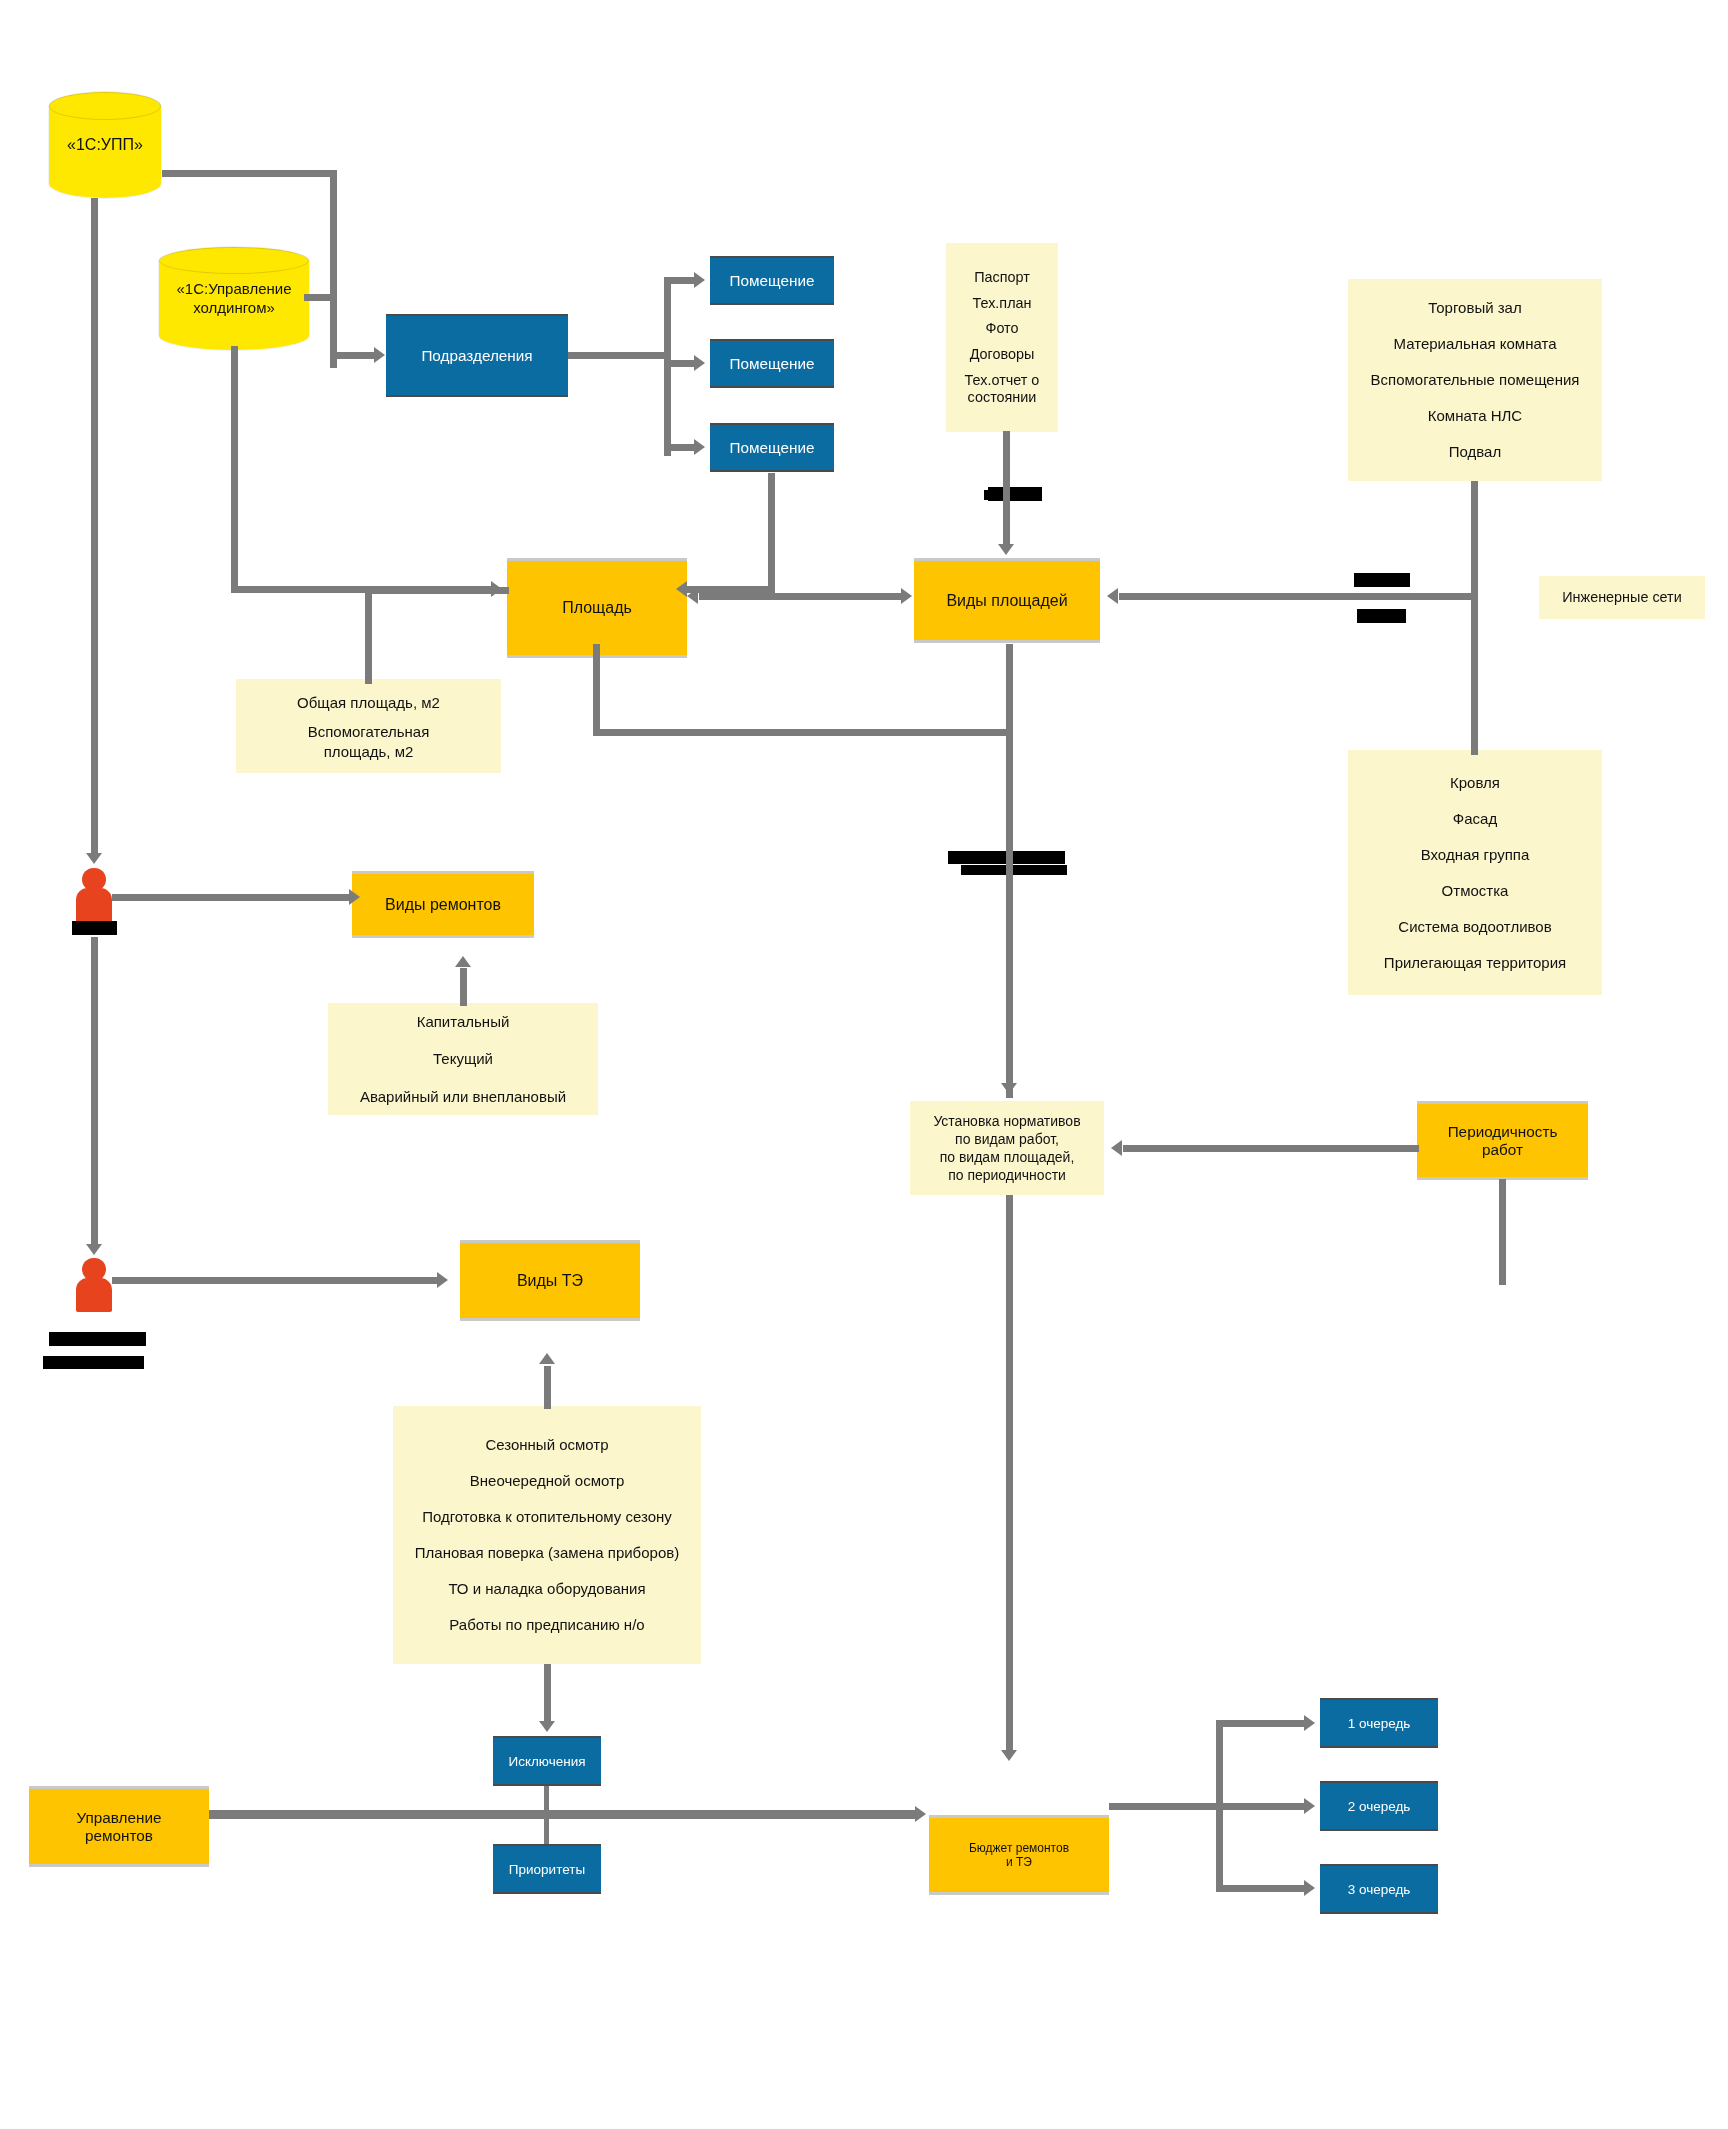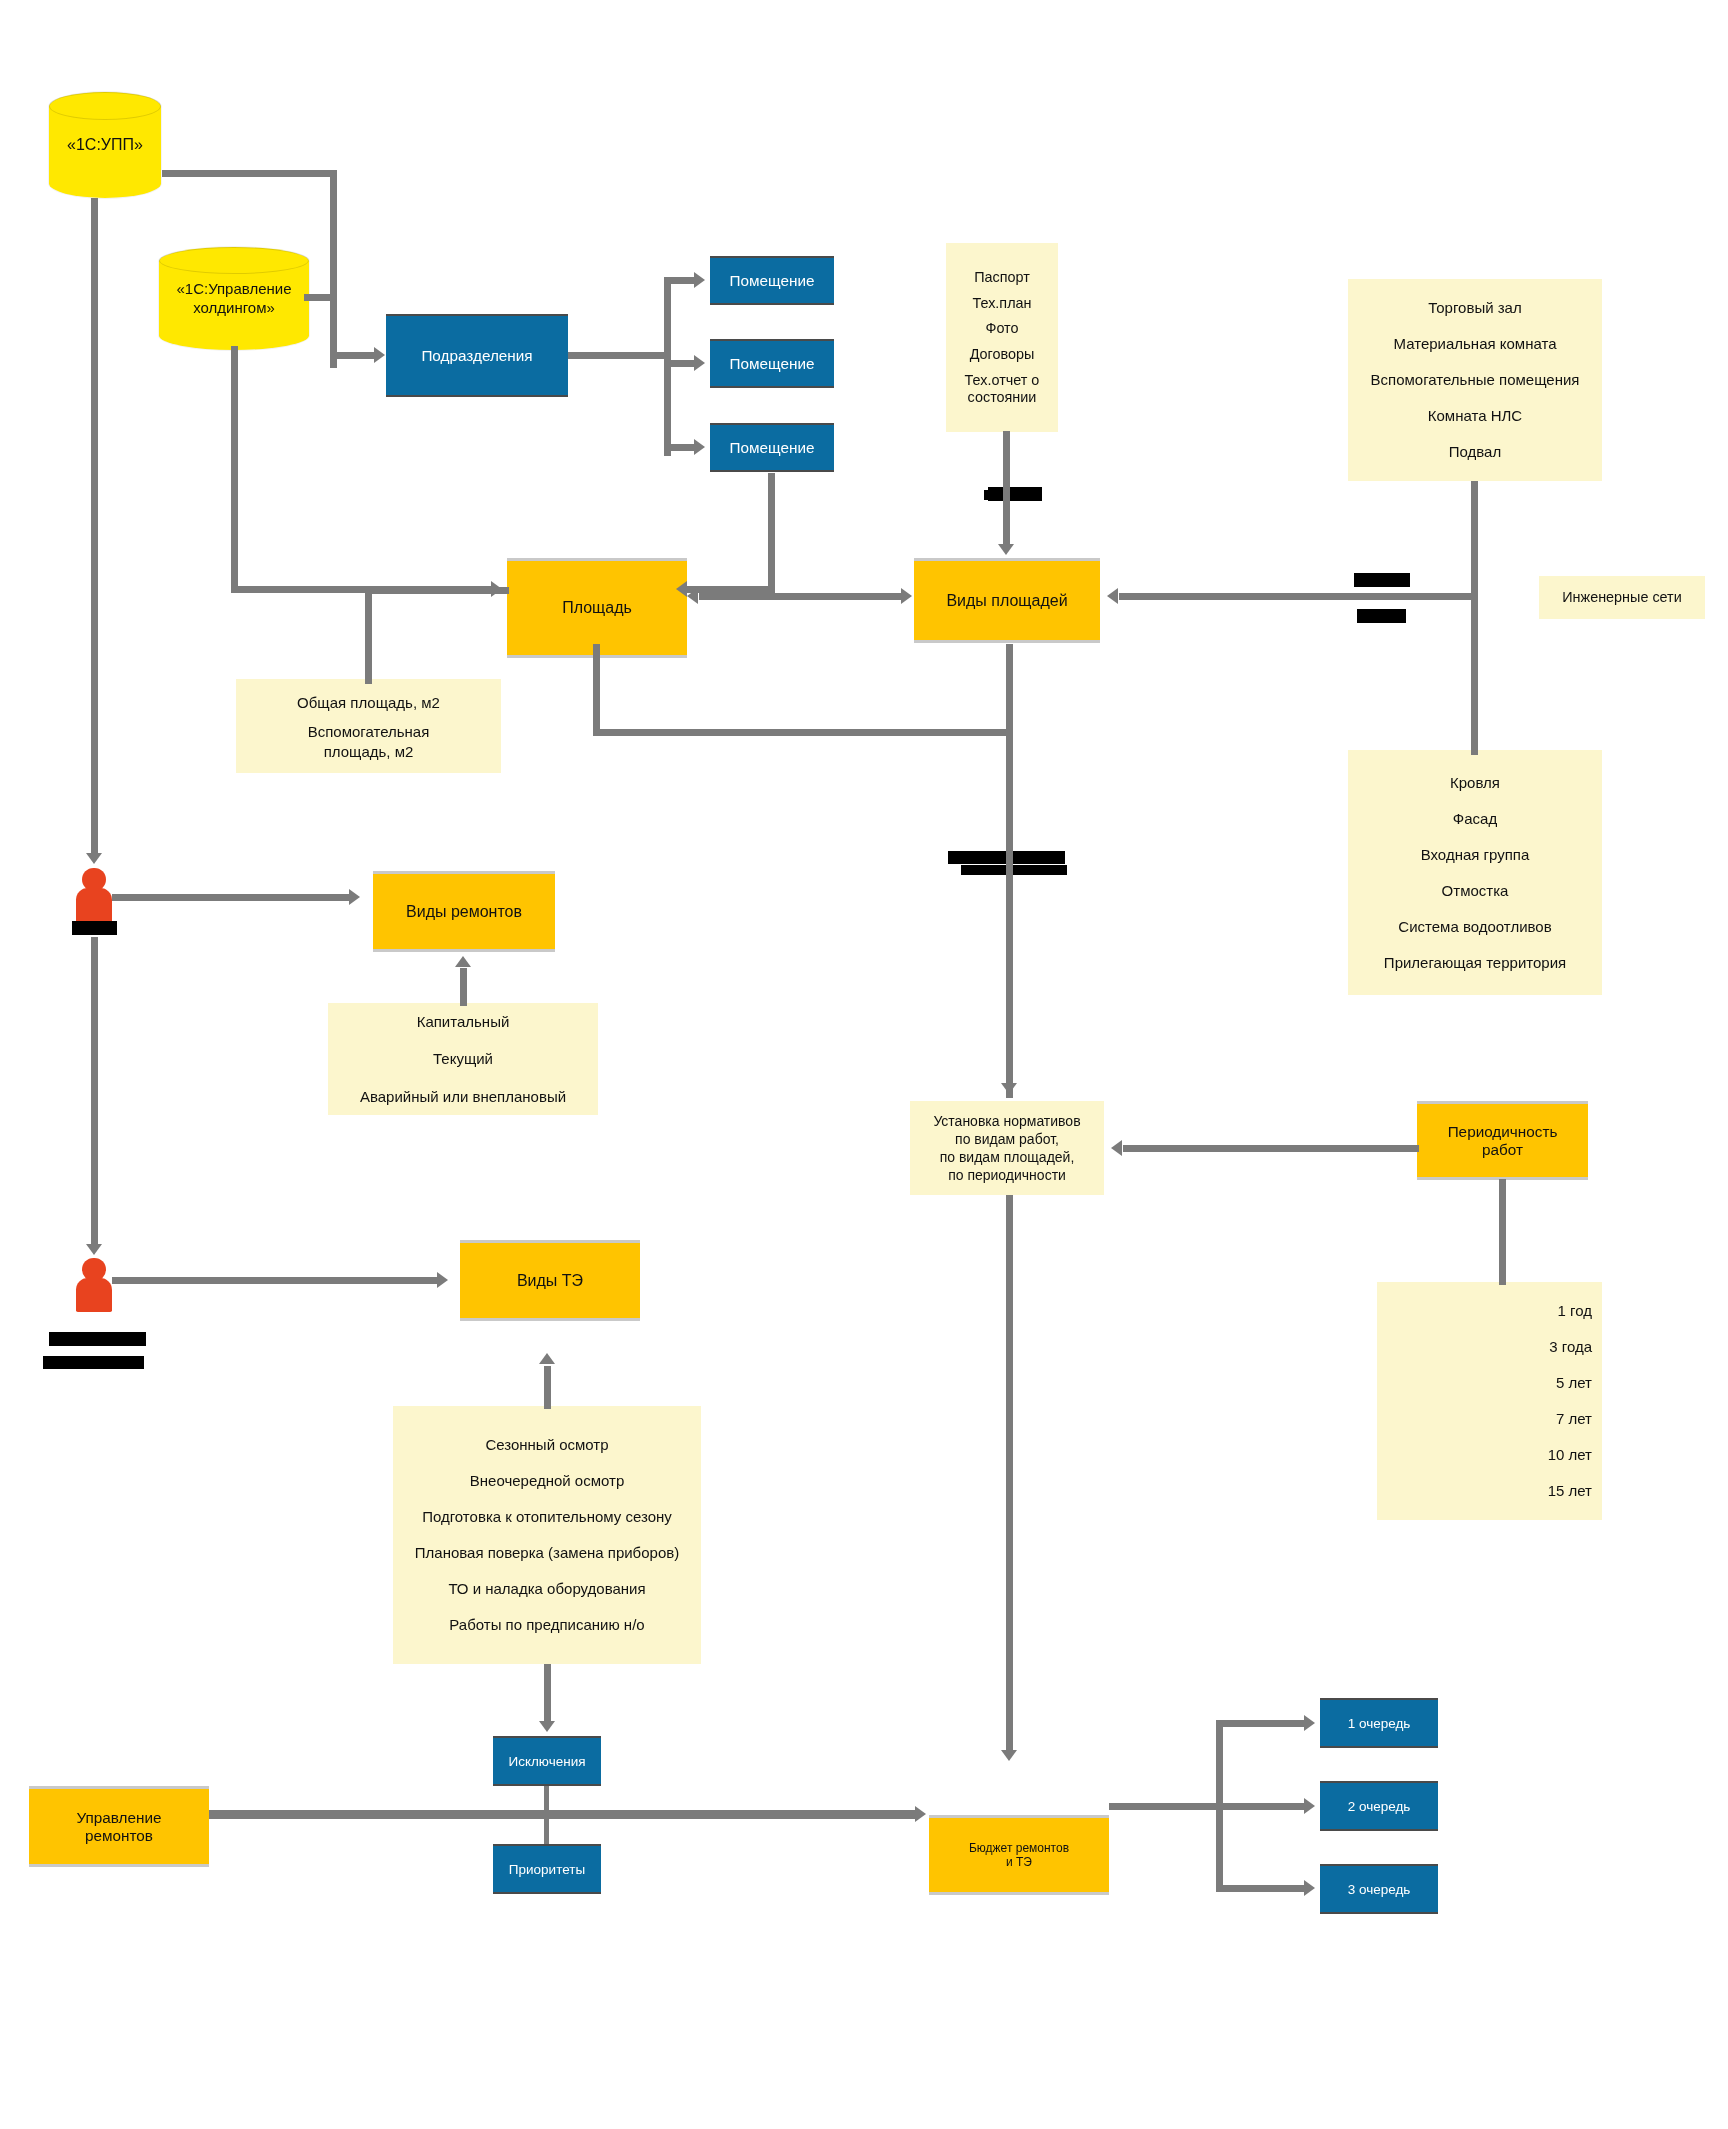--- a/index.html
+++ b/index.html
@@ -125,21 +125,21 @@
   </div>
 
   <div class="node yellow" style="left:507px;top:558px;width:180px;height:100px;">
     <span>Площадь</span>
   </div>
 
   <div class="node yellow" style="left:914px;top:558px;width:186px;height:85px;">
     <span>Виды площадей</span>
   </div>
 
-  <div class="node yellow" style="left:373px;top:871px;width:182px;height:81px;">
+  <div class="node yellow" style="left:352px;top:871px;width:182px;height:67px;">
     <span>Виды ремонтов</span>
   </div>
 
   <div class="node yellow" style="left:460px;top:1240px;width:180px;height:81px;">
     <span>Виды ТЭ</span>
   </div>
 
   <div class="node note" style="left:910px;top:1101px;width:194px;height:94px;font-size:14px;background:#fcf6cd;">
     <div class="line" style="padding:0.9px 0;">Установка нормативов</div>
     <div class="line" style="padding:0.9px 0;">по видам работ,</div>
@@ -224,28 +224,20 @@
 
   <div class="node note" style="left:393px;top:1406px;width:308px;height:258px;font-size:15px;">
     <div class="line" style="padding:9.4px 0;">Сезонный осмотр</div>
     <div class="line" style="padding:9.4px 0;">Внеочередной осмотр</div>
     <div class="line" style="padding:9.4px 0;">Подготовка к отопительному сезону</div>
     <div class="line" style="padding:9.4px 0;">Плановая поверка (замена приборов)</div>
     <div class="line" style="padding:9.4px 0;">ТО и наладка оборудования</div>
     <div class="line" style="padding:9.4px 0;">Работы по предписанию н/о</div>
   </div>
 
-  <div class="node note right" style="left:1377px;top:1282px;width:225px;height:238px;font-size:15px;align-items:flex-end;">
-    <div class="line" style="padding:9.4px 0;">1 год</div>
-    <div class="line" style="padding:9.4px 0;">3 года</div>
-    <div class="line" style="padding:9.4px 0;">5 лет</div>
-    <div class="line" style="padding:9.4px 0;">7 лет</div>
-    <div class="line" style="padding:9.4px 0;">10 лет</div>
-    <div class="line" style="padding:9.4px 0;">15 лет</div>
-  </div>
 
   <div class="actor" style="left:76px;top:868px;width:36px;height:54px;">
     <div class="head"></div>
     <div class="body"></div>
   </div>
 
   <div class="actor" style="left:76px;top:1258px;width:36px;height:54px;">
     <div class="head"></div>
     <div class="body"></div>
   </div>

